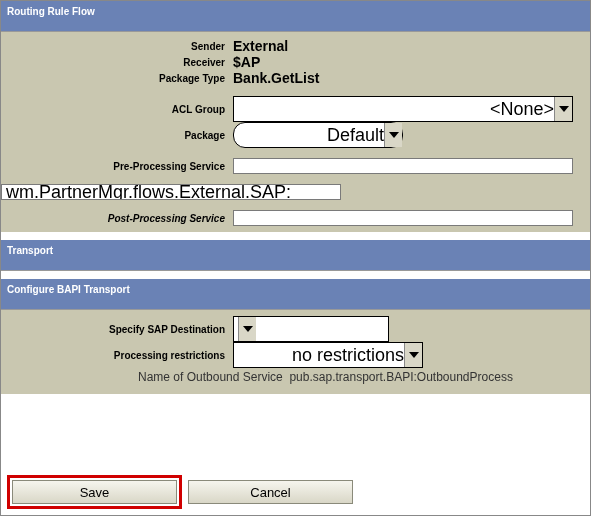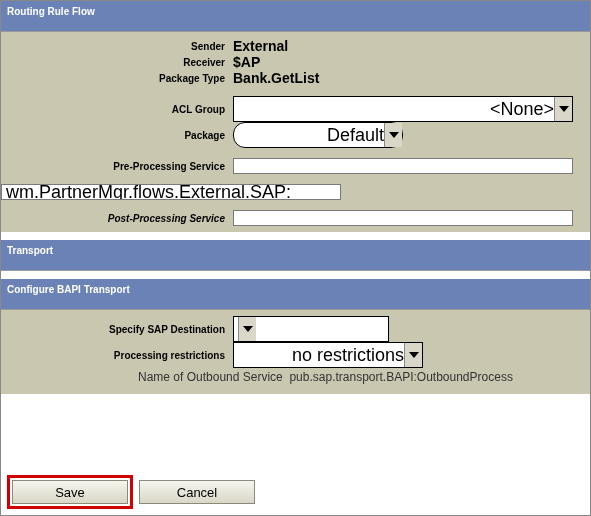--- a/index.html
+++ b/index.html
@@ -100,21 +100,21 @@
     padding-bottom: 4px;
   }
   .button-bar {
     position: absolute;
     bottom: 6px;
     left: 6px;
     display: flex;
     gap: 6px;
   }
   .btn {
-    width: 116px;
+    width: 165px;
     height: 24px;
     background: linear-gradient(#f6f5ee, #d9d7c7);
     border: 1px solid #8a8a7a;
     font-size: 13px;
     font-family: Arial, sans-serif;
     display: flex;
     align-items: center;
     justify-content: center;
     cursor: pointer;
   }

